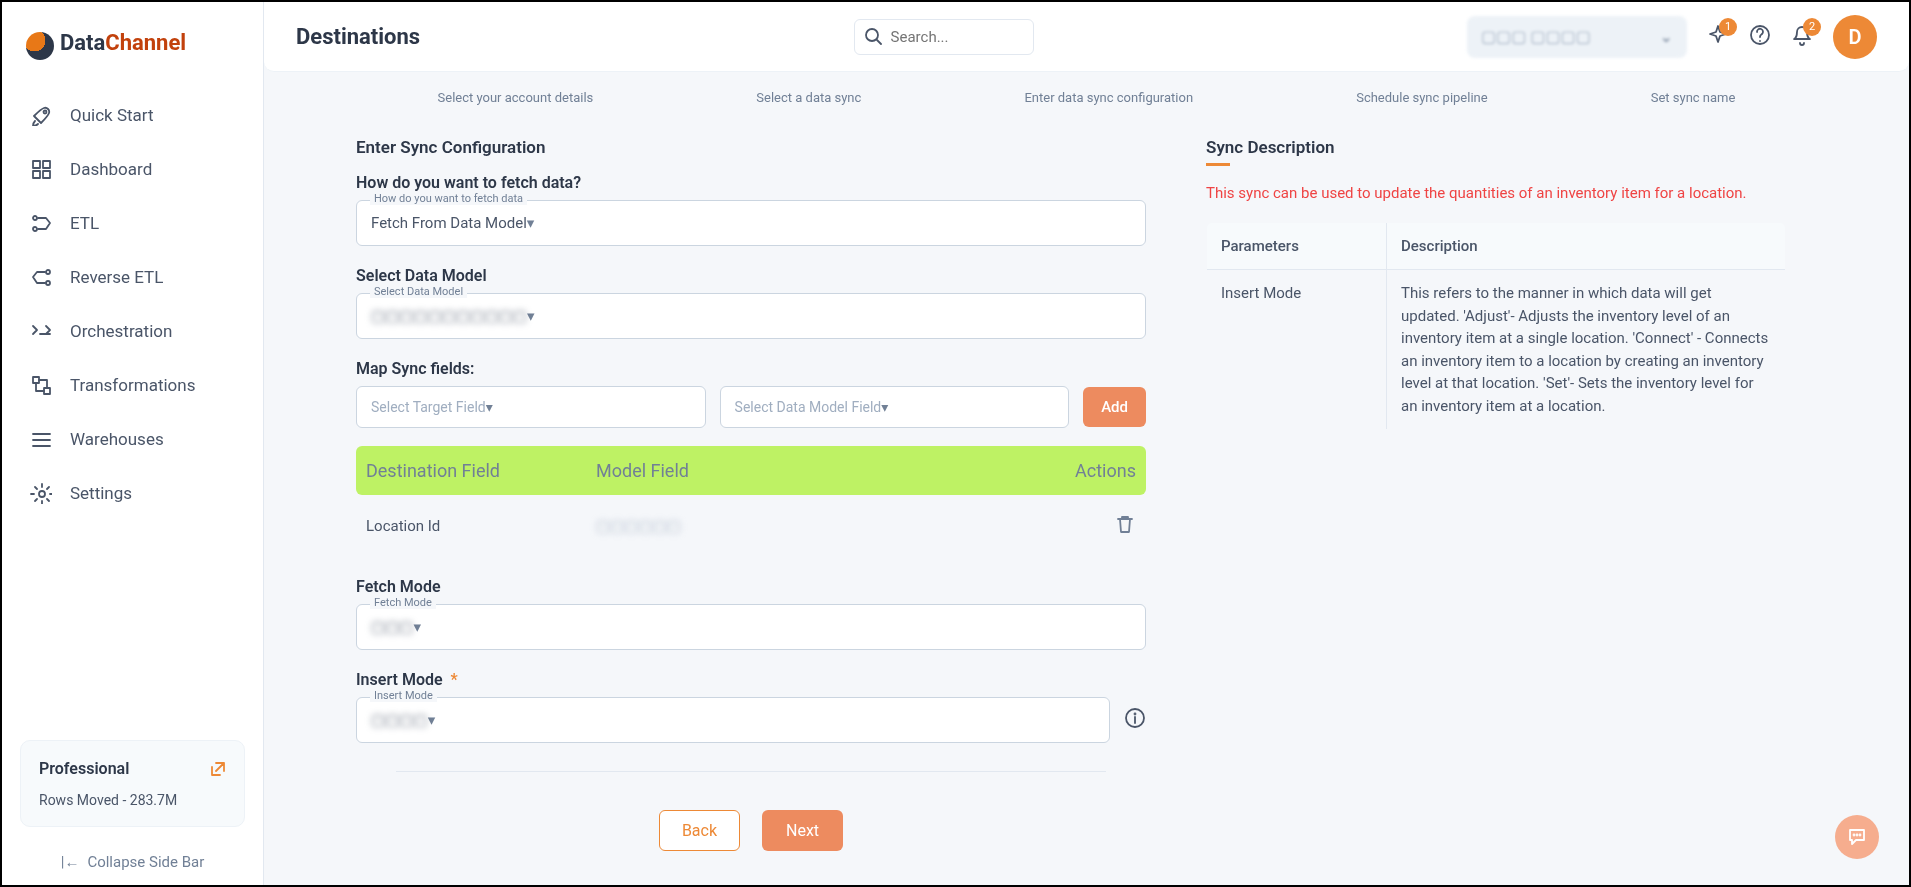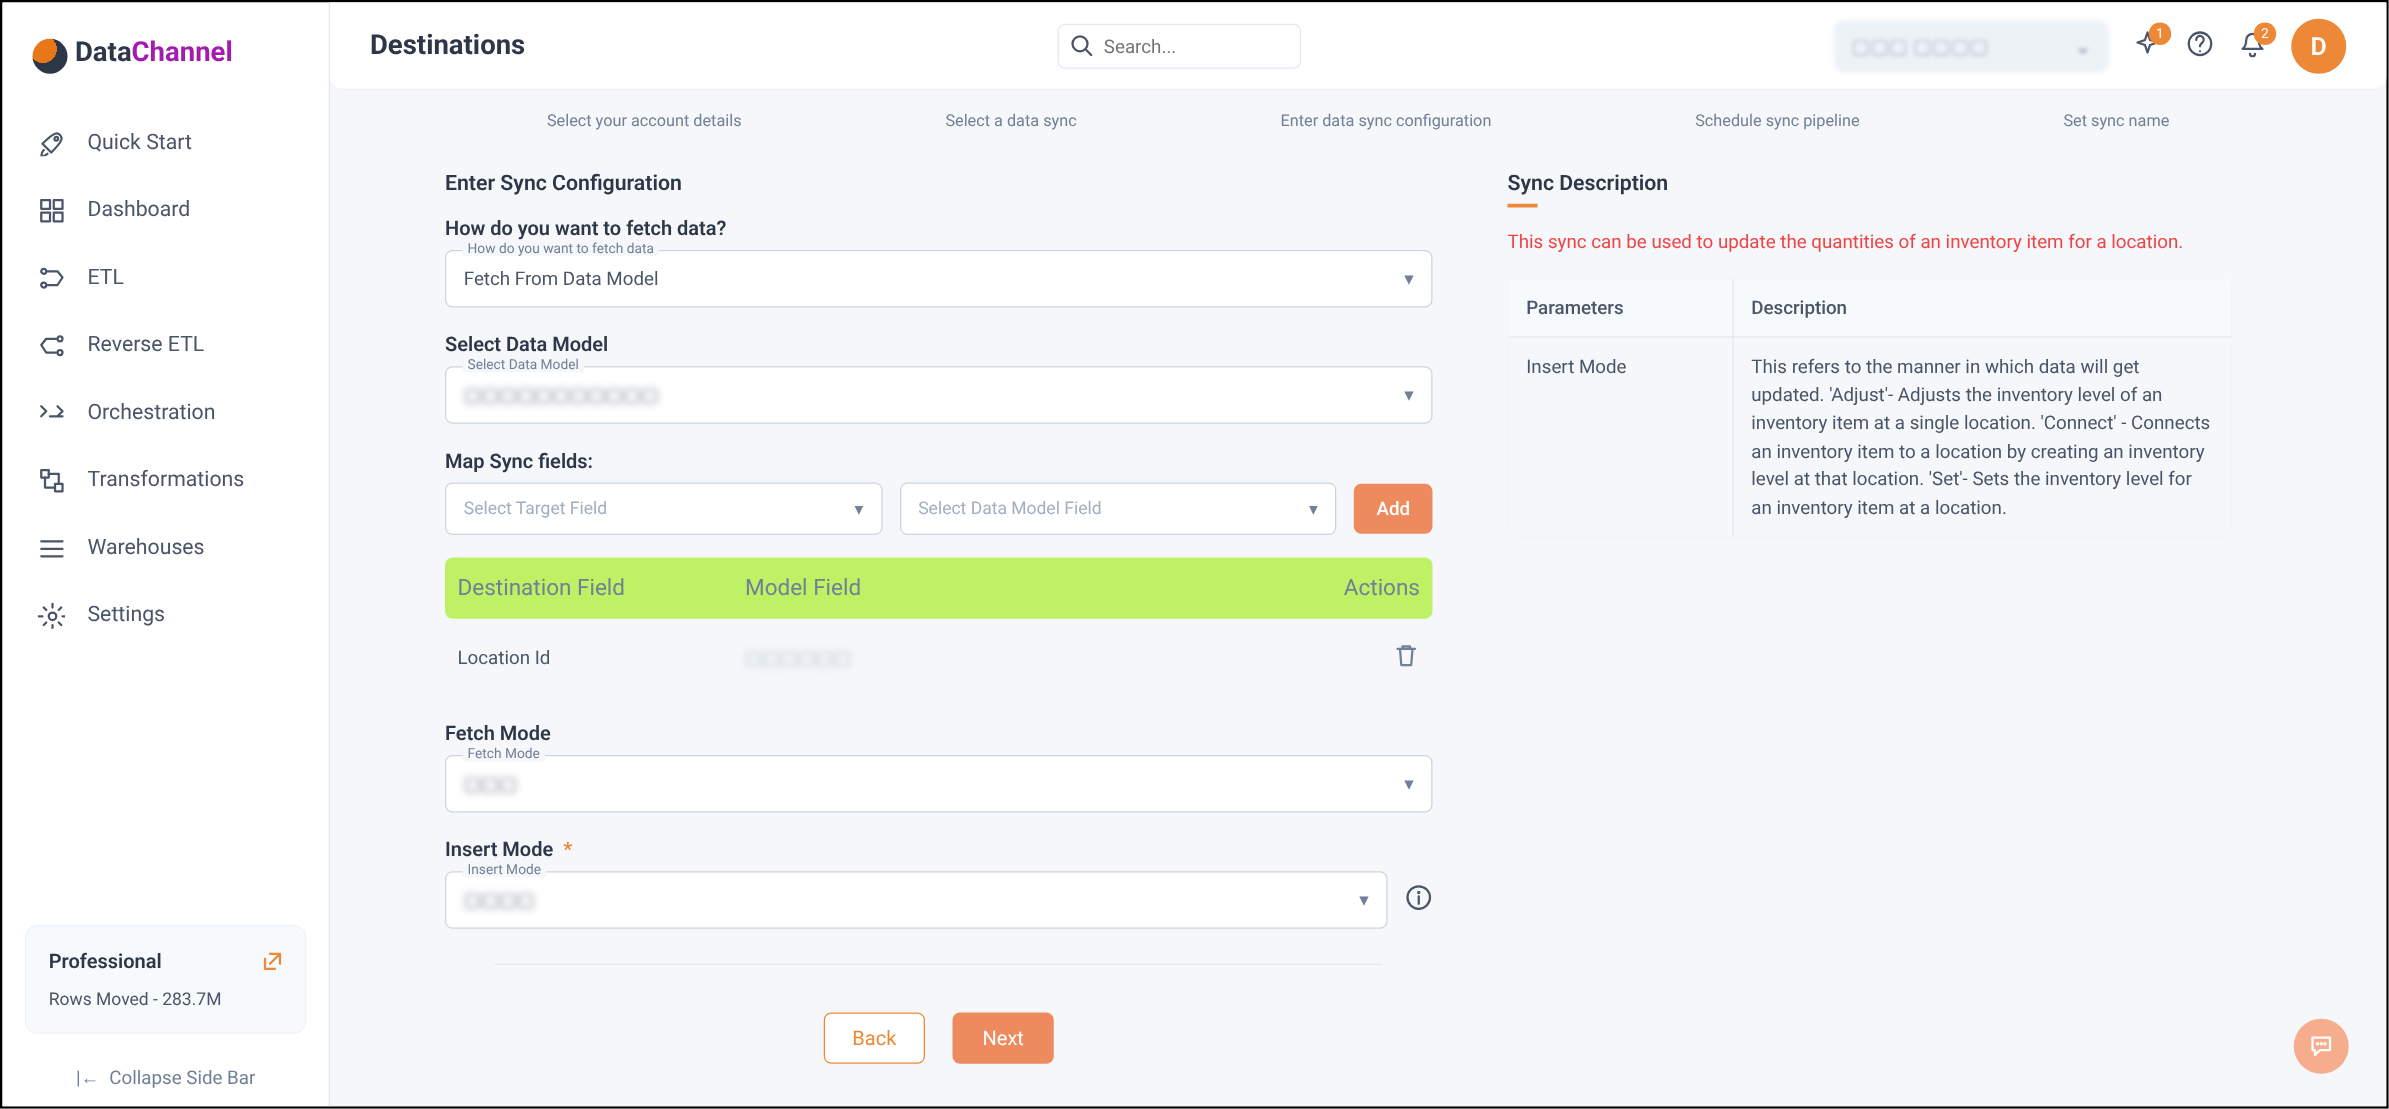--- a/index.html
+++ b/index.html
@@ -2,49 +2,49 @@
 <html><head>
 <meta charset="utf-8">
 <style>
 *{box-sizing:border-box;margin:0;padding:0;font-family:-apple-system,BlinkMacSystemFont,"Segoe UI",Roboto,sans-serif}
 body{background:#fff;color:#4a5568;overflow:hidden}
 .app{display:flex;height:887px;width:1911px;border:2px solid #000;position:relative}
 .sidebar{width:262px;background:#fff;display:flex;flex-direction:column;border-right:1px solid #e2e8f0;box-shadow:2px 0 8px rgba(0,0,0,.04)}
 .logo-wrap{padding:28px 24px 20px}
 .logo-text{font-size:22px;font-weight:700}
 .logo-text .data{color:#2d3748}
-.logo-text .channel{color:#a21caf}
+.logo-text .channel{color:#c2410c}
 .logo-badge{display:inline-block;width:28px;height:28px;border-radius:50%;background:radial-gradient(circle at 30% 30%,#e87817 40%,#2d3748 40%);margin-right:6px;vertical-align:middle}
 .nav{flex:1;padding:8px 12px}
 .nav-item{display:flex;align-items:center;gap:18px;padding:16px 16px;border-radius:8px;color:#4a5568;font-size:17px;cursor:pointer}
 .nav-item svg{width:22px;height:22px;stroke:#4a5568;stroke-width:1.6;fill:none}
 .plan-card{margin:0 18px 12px;background:#f7fafc;border:1px solid #edf2f7;border-radius:10px;padding:18px 18px}
 .plan-title{color:#2d3748;font-weight:600;font-size:16px;display:flex;justify-content:space-between;align-items:center}
 .plan-sub{color:#4a5568;font-size:14px;margin-top:14px}
 .collapse{display:flex;align-items:center;gap:8px;justify-content:center;padding:14px;color:#718096;font-size:15px;cursor:pointer}
 .main{flex:1;display:flex;flex-direction:column;background:#f5f7fa}
 .topbar{height:70px;background:#fff;display:flex;align-items:center;padding:0 32px;gap:20px;border-radius:0 0 10px 10px;border-bottom:1px solid #edf2f7}
 .page-title{font-size:22px;font-weight:700;color:#2d3748}
 .search-wrap{margin:0 auto;position:relative}
-.search-input{width:195px;height:36px;border:1px solid #e2e8f0;border-radius:6px;padding:0 12px 0 36px;font-size:15px;color:#a0aec0;background:#fff}
+.search-input{width:180px;height:36px;border:1px solid #e2e8f0;border-radius:6px;padding:0 12px 0 36px;font-size:15px;color:#a0aec0;background:#fff}
 .search-icon{position:absolute;left:10px;top:8px;color:#4a5568;font-size:18px}
 .acct-dd{width:220px;height:42px;background:#edf2f7;border-radius:8px;display:flex;align-items:center;justify-content:space-between;padding:0 14px;color:#a0aec0;filter:blur(1.5px)}
 .icon-btn{position:relative;color:#4a5568;cursor:pointer}
 .badge{position:absolute;top:-6px;right:-8px;background:#ed8936;color:#fff;border-radius:50%;width:18px;height:18px;font-size:11px;display:flex;align-items:center;justify-content:center}
 .avatar{width:44px;height:44px;border-radius:50%;background:#ed8936;color:#fff;display:flex;align-items:center;justify-content:center;font-size:20px;font-weight:600}
 .body{flex:1;overflow:auto;padding:0 32px 0}
 .steps{display:flex;justify-content:space-around;padding:18px 60px;font-size:13px;color:#718096}
 .content-row{display:flex;gap:60px;padding:14px 60px 0}
 .form-col{flex:1;max-width:790px}
 .desc-col{width:580px}
 .section-h{font-size:17px;font-weight:600;color:#2d3748;margin-bottom:16px}
 .sub-h{font-size:16px;font-weight:600;color:#2d3748;margin-bottom:8px}
 .field-group{position:relative;margin-bottom:20px}
 .field-label-float{position:absolute;top:-8px;left:14px;background:#f5f7fa;padding:0 4px;font-size:11px;color:#718096;z-index:2}
-.select{width:100%;height:46px;border:1px solid #cbd5e0;border-radius:6px;background:#fff;padding:0 14px;display:flex;align-items:center;justify-content:space-between;color:#4a5568;font-size:15px}
+.select{width:100%;height:46px;border:1px solid #cbd5e0;border-radius:6px;background:#fff;padding:0 14px;display:flex;align-items:center;justify-content:flex-start;color:#4a5568;font-size:15px}
 .select .blur{filter:blur(3px)}
 .caret{color:#718096}
 .map-row{display:flex;gap:14px;align-items:center;margin-bottom:18px}
 .map-row .select{flex:1;height:42px;font-size:14px;color:#a0aec0}
 .add-btn{background:#ed8b5f;color:#fff;border:none;border-radius:6px;padding:11px 18px;font-size:15px;font-weight:500;cursor:pointer}
 .tbl-head{display:flex;background:#bef264;border-radius:6px;padding:14px 10px;color:#718096;font-size:18px;margin-bottom:2px}
 .tbl-row{display:flex;padding:16px 10px;color:#4a5568;font-size:15px;align-items:center}
 .c-dest{flex:0 0 230px}
 .c-model{flex:1}
 .c-act{flex:0 0 70px;text-align:right}

